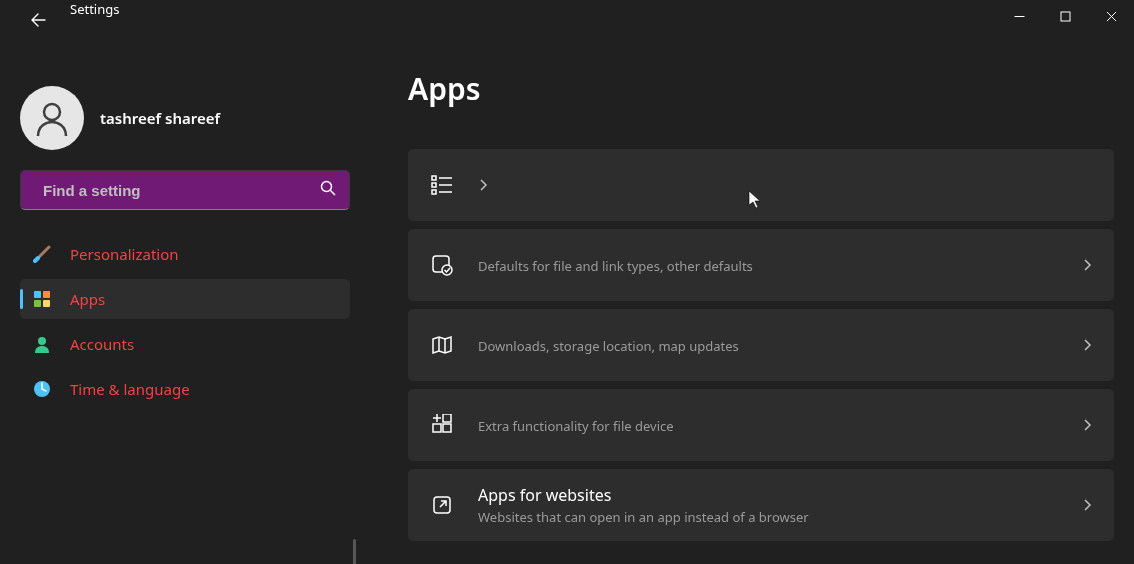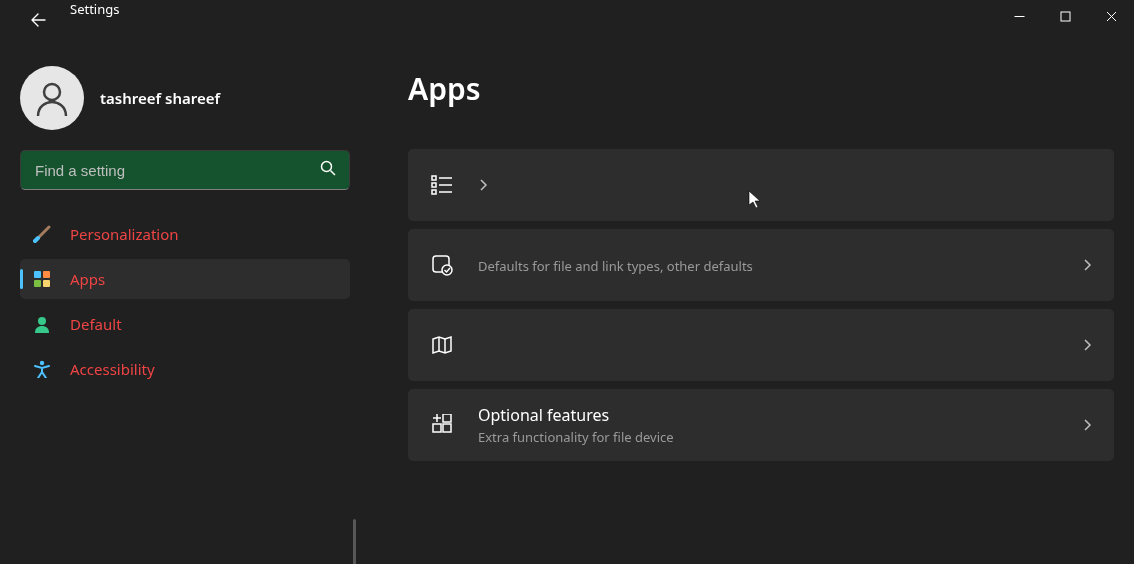--- a/index.html
+++ b/index.html
@@ -39,21 +39,21 @@
   .win-btn {
     width: 46px; height: 32px;
     display: flex; align-items: center; justify-content: center;
     cursor: pointer;
   }
   .win-btn svg { stroke: #ffffff; }
 
   
   .sidebar {
     position: absolute;
-    left: 0; top: 56px;
+    left: 0; top: 76px;
     width: 370px;
     padding: 10px 10px 0 10px;
   }
   .profile {
     display: flex;
     align-items: center;
     margin: 0 10px 20px 10px;
   }
   .avatar {
     width: 64px; height: 64px;
@@ -75,28 +75,29 @@
     color: #9a9a9a;
     visibility: hidden; 
   }
   .search {
     margin: 10px 10px 24px 10px;
     position: relative;
   }
   .search input {
     width: 100%;
     height: 40px;
-    background: #14532d;
+    background: #701a75;
     border: 1px solid #3a3a3a;
     border-bottom: 1px solid #808080;
     border-radius: 5px;
     color: #cfcfcf;
     font-size: 15px;
-    padding: 0 40px 0 14px;
+    padding: 0 40px 0 22px;
     outline: none;
+    font-weight: bold;
   }
   .search input::placeholder { color: #bfbfbf; }
   .search-icon {
     position: absolute;
     right: 14px; top: 50%;
     transform: translateY(-50%);
     pointer-events: none;
   }
   .nav { padding: 0; position: relative; }
   .nav-item {
@@ -269,34 +270,34 @@
       <span class="nav-label">Apps</span>
     </div>
 
     <div class="nav-item">
       <span class="nav-icon">
         <svg width="18" height="18" viewBox="0 0 18 18">
             <circle cx="9" cy="6" r="4" fill="#37c98b"></circle>
             <path d="M2 18 C2 13 5 11 9 11 C13 11 16 13 16 18 Z" fill="#37c98b"></path>
           </svg>
       </span>
-      <span class="nav-label">Default</span>
-    </div>
-
-
+      <span class="nav-label">Accounts</span>
+    </div>
 
     <div class="nav-item">
       <span class="nav-icon">
         <svg width="18" height="18" viewBox="0 0 18 18">
-            <circle cx="9" cy="3" r="2.2" fill="#4cc2ff"></circle>
-            <path d="M2 6 L9 8 L16 6 M9 8 V12 M9 12 L5 18 M9 12 L13 18" stroke="#4cc2ff" stroke-width="2" fill="none" stroke-linecap="round"></path>
-          </svg>
-      </span>
-      <span class="nav-label">Accessibility</span>
-    </div>
+            <circle cx="9" cy="9" r="8" fill="#4cc2ff"></circle>
+            <path d="M9 3 V9 L13 11" stroke="#fff" stroke-width="1.5" fill="none" stroke-linecap="round"></path>
+          </svg>
+      </span>
+      <span class="nav-label">Time &amp; language</span>
+    </div>
+
+
 
     <div class="sidebar-scroll"></div>
   </div>
 </div>
 
 <div class="main">
   <h1 class="page-title">Apps</h1>
 
   <div class="cards">
 
@@ -335,48 +336,65 @@
     </div>
 
     <div class="card">
       <span class="card-icon">
         <svg width="22" height="22" viewBox="0 0 22 22" stroke="#fff" stroke-width="1.5" fill="none">
             <path d="M2 5 L8 3 L14 5 L20 3 V17 L14 19 L8 17 L2 19 Z"></path>
             <path d="M8 3 V17 M14 5 V19"></path>
           </svg>
       </span>
       <div class="card-text">
+        <div class="card-sub">Downloads, storage location, map updates</div>
       </div>
       <span class="chevron">
         <svg width="12" height="12" viewBox="0 0 12 12">
             <path d="M3 1 L8 6 L3 11" stroke="#bfbfbf" stroke-width="1.5" fill="none"></path>
           </svg>
       </span>
     </div>
 
     <div class="card">
       <span class="card-icon">
         <svg width="22" height="22" viewBox="0 0 22 22" stroke="#fff" stroke-width="1.5" fill="none">
             <rect x="2" y="10" width="8" height="8"></rect>
             <rect x="12" y="10" width="8" height="8"></rect>
             <rect x="12" y="0" width="8" height="8"></rect>
             <path d="M6 0 V8 M2 4 H10"></path>
           </svg>
       </span>
       <div class="card-text">
-        <div class="card-title">Optional features</div>
         <div class="card-sub">Extra functionality for file device</div>
       </div>
       <span class="chevron">
         <svg width="12" height="12" viewBox="0 0 12 12">
             <path d="M3 1 L8 6 L3 11" stroke="#bfbfbf" stroke-width="1.5" fill="none"></path>
           </svg>
       </span>
     </div>
 
+    <div class="card">
+      <span class="card-icon">
+        <svg width="22" height="22" viewBox="0 0 22 22" stroke="#fff" stroke-width="1.5" fill="none">
+            <rect x="3" y="3" width="16" height="16" rx="3"></rect>
+            <path d="M9 13 L15 7 M10 7 H15 V12"></path>
+          </svg>
+      </span>
+      <div class="card-text">
+        <div class="card-title">Apps for websites</div>
+        <div class="card-sub">Websites that can open in an app instead of a browser</div>
+      </div>
+      <span class="chevron">
+        <svg width="12" height="12" viewBox="0 0 12 12">
+            <path d="M3 1 L8 6 L3 11" stroke="#bfbfbf" stroke-width="1.5" fill="none"></path>
+          </svg>
+      </span>
+    </div>
 
   </div>
 </div>
 
 <div class="cursor">
   <svg width="14" height="20" viewBox="0 0 14 20">
       <path d="M1 1 L1 15 L5 12 L8 18 L10 17 L7 11 L12 11 Z" fill="#ffffff" stroke="#000" stroke-width="0.6"></path>
     </svg>
 </div>
 

